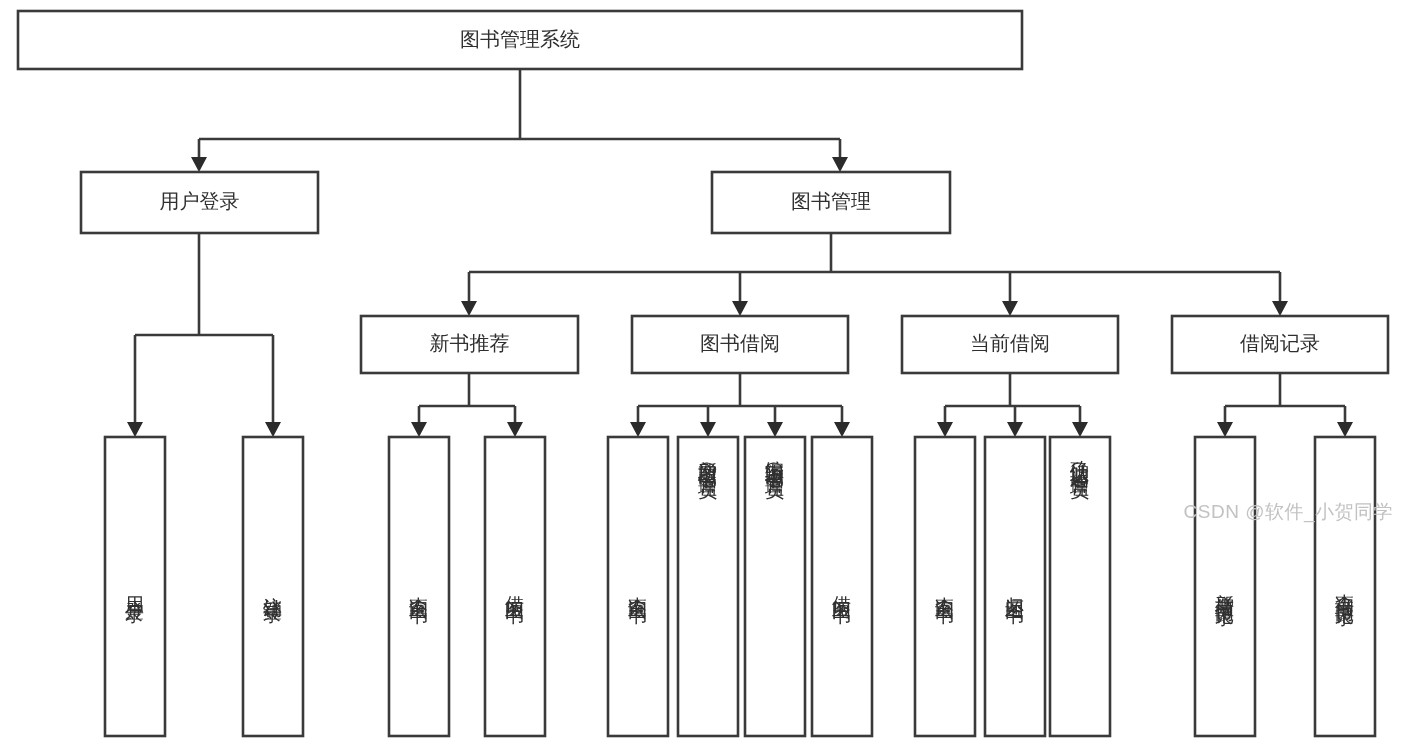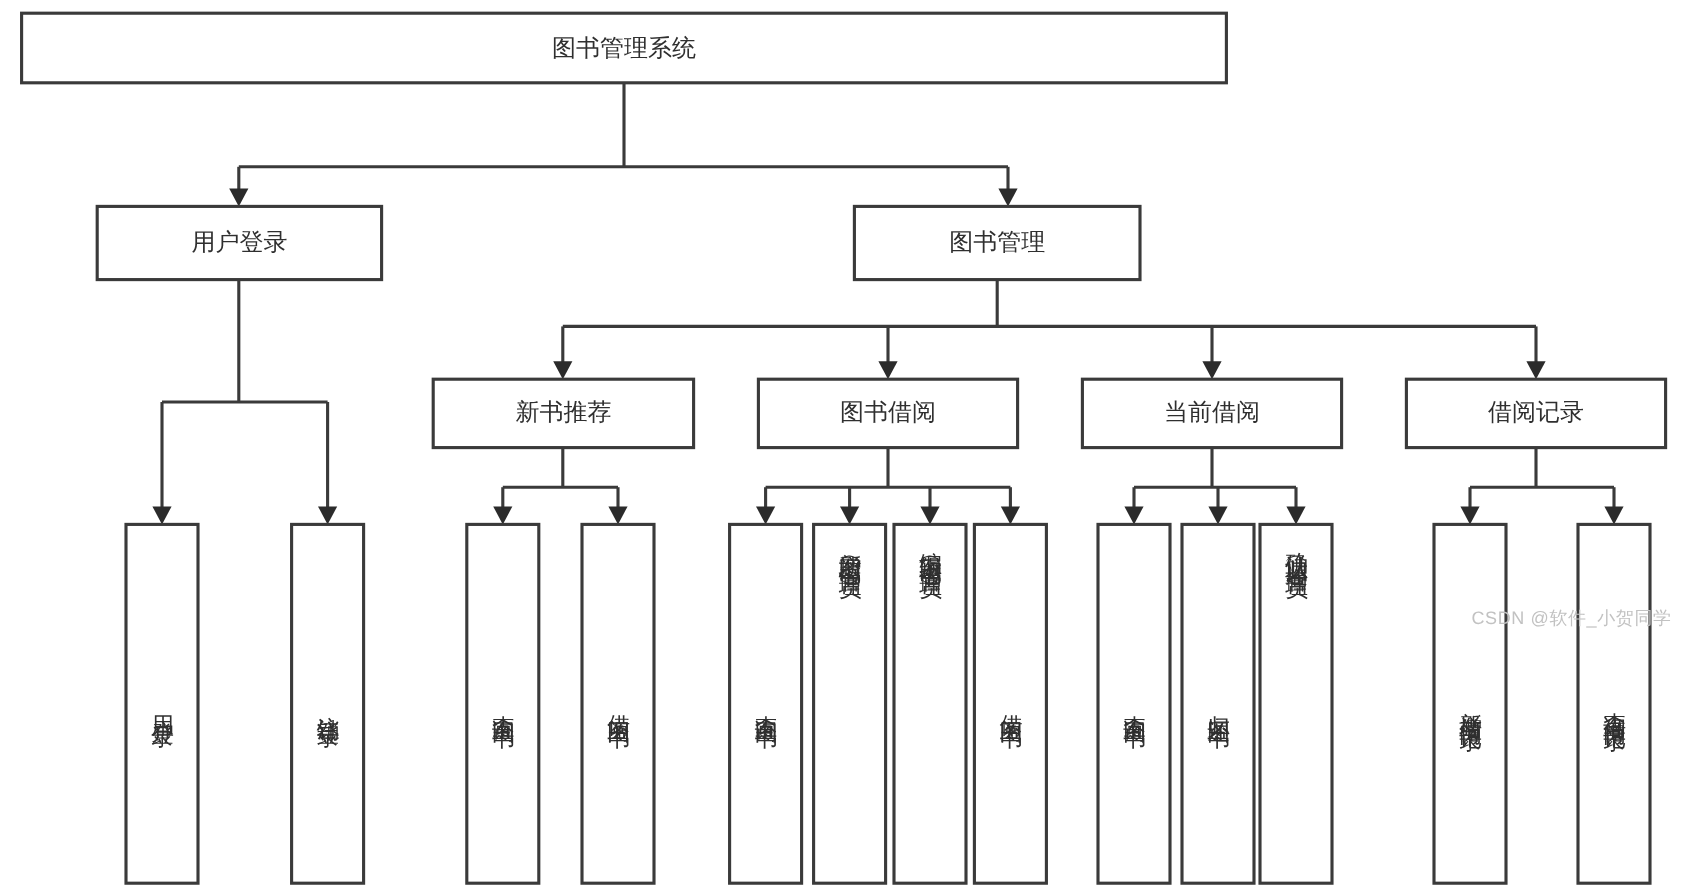--- a/index.html
+++ b/index.html
@@ -66,21 +66,21 @@
     letter-spacing: 3px;
     color: #2f2f2f;
     white-space: nowrap;
     text-align: center;
   }
   #watermark {
     position: absolute;
     right: 12px;
     bottom: 6px;
     font-family: "Liberation Sans", "DejaVu Sans", sans-serif;
-    font-size: 15px;
+    font-size: 19px;
     color: #c2c2c2;
     letter-spacing: 0.5px;
     white-space: nowrap;
   }
 </style>
 </head>
 <body>
 
 <div id="diagram-root">
 

